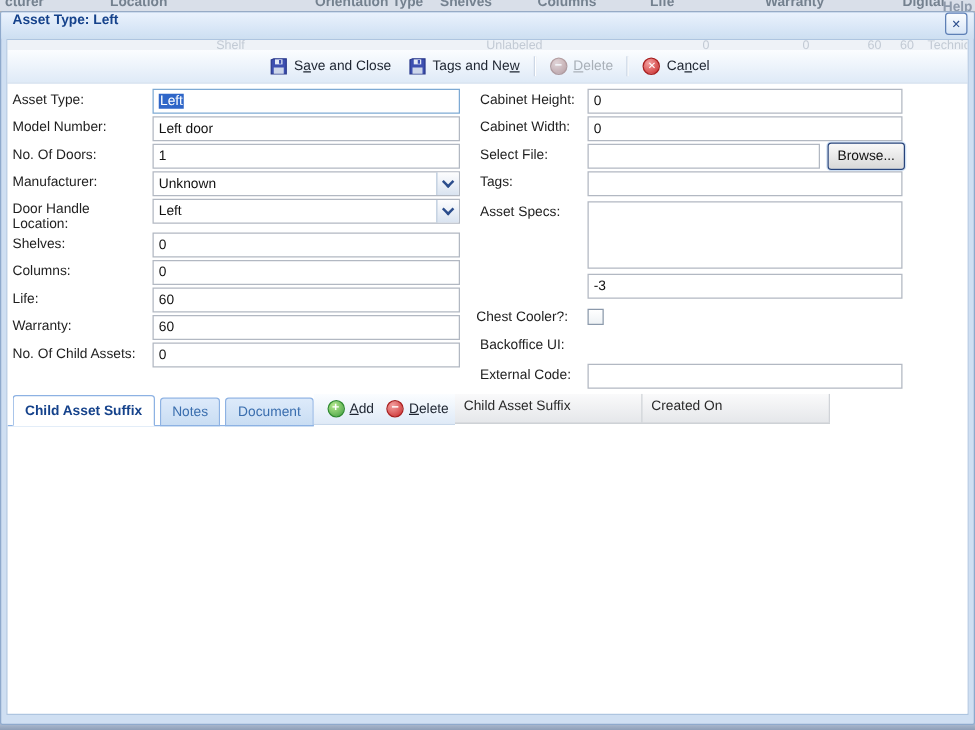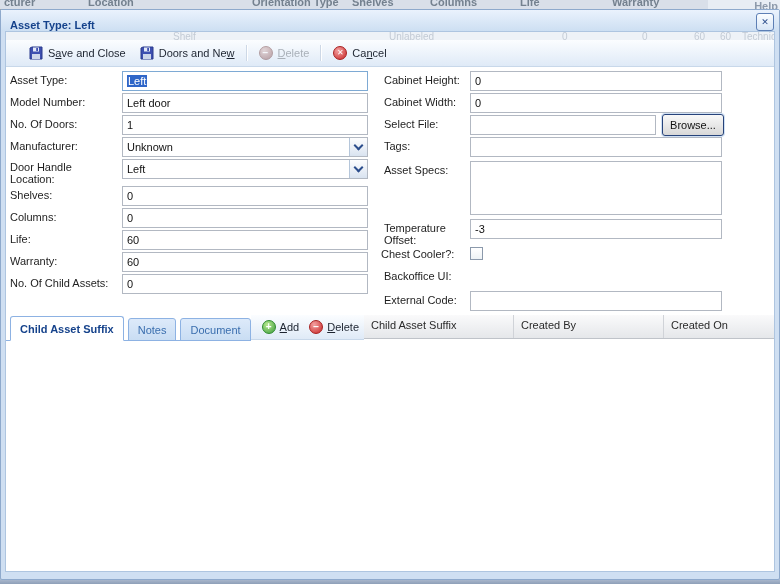--- a/index.html
+++ b/index.html
@@ -1,37 +1,37 @@
 <!DOCTYPE html>
 <html><head>
 <meta charset="utf-8">
 <style>
   html,body{margin:0;padding:0;}
   body{width:780px;height:584px;overflow:hidden;font-family:"Liberation Sans","DejaVu Sans",sans-serif;font-size:11px;color:#222;background:#fff;}
   .screen{position:relative;width:780px;height:584px;background:#e8edf4;}
 
   
-  .bg-strip{position:absolute;top:0;left:0;width:708px;height:9px;background:#d9dfe9;overflow:hidden;border-bottom:1px solid #a3a3a3;}
+  .bg-strip{position:absolute;top:0;left:0;width:780px;height:9px;background:#d9dfe9;overflow:hidden;border-bottom:1px solid #a3a3a3;}
   .bgh{position:absolute;top:-4px;color:#74818f;font-weight:bold;white-space:nowrap;}
   .bg-help{position:absolute;top:0;right:2px;color:#8e9aab;font-weight:bold;}
   .backdrop-footer{position:absolute;left:0;bottom:0;width:780px;height:6px;background:linear-gradient(#b4c1d4,#8e9fb8);}
 
   
   .dialog{position:absolute;top:9px;left:0;width:778px;height:569px;background:#cfdff2;border:1px solid #8ea9cc;border-radius:2px;}
-  .titlebar{height:21px;display:flex;align-items:flex-end;padding:0 5px 0 9px;background:linear-gradient(#eaf2fd,#cddff2);gap:16px;}
+  .titlebar{height:21px;display:flex;align-items:flex-start;padding:0 5px 0 9px;background:linear-gradient(#eaf2fd,#cddff2);gap:16px;}
   .title{font-weight:bold;color:#15428b;flex:1;}
   .closebtn{width:16px;height:16px;border:1px solid #5d7fb5;border-radius:3px;background:linear-gradient(#fbfdff,#d7e5f6);display:flex;align-items:center;justify-content:center;color:#2b4d8c;font-size:9px;font-weight:bold;cursor:pointer;}
   .content{position:absolute;top:21px;left:4px;right:4px;bottom:7px;background:#fff;border:1px solid #aec5e0;overflow:hidden;display:flex;flex-direction:column;}
 
   .ghost-row{position:relative;height:8px;background:#eef2f7;overflow:hidden;flex:0 0 auto;}
   .ghost-row span{position:absolute;top:-1px;color:#8d9aab;opacity:.45;white-space:nowrap;font-size:10px;}
 
   
   .dlg-toolbar,.grid-toolbar{display:flex;align-items:center;background:linear-gradient(#fbfdff,#dfeaf7);border-bottom:1px solid #c8d8ea;flex:0 0 auto;}
-  .dlg-toolbar{height:26px;padding-left:16px;}
+  .dlg-toolbar{height:26px;padding-left:4px;justify-content:center;}
   .grid-toolbar{height:24px;padding-left:6px;}
   .tbtn{display:flex;align-items:center;gap:5px;padding:2px 7px;border-radius:3px;cursor:pointer;color:#1d2430;white-space:nowrap;}
   .tbtn.disabled{color:#a9b0b8;cursor:default;}
   .tbtn.disabled .circle{filter:grayscale(60%) opacity(.45);}
   .tsep{width:1px;height:16px;background:#cdd8e6;border-right:1px solid #fff;margin:0 4px;}
   .u{text-decoration:underline;}
 
   .circle{width:14px;height:14px;border-radius:50%;display:flex;align-items:center;justify-content:center;color:#fff;font-weight:bold;font-size:10px;line-height:1;box-sizing:border-box;flex:0 0 auto;}
   .circle.green{background:radial-gradient(circle at 35% 30%,#b6e98e,#3f9d3f);border:1px solid #2e8a2e;}
   .circle.red{background:radial-gradient(circle at 35% 30%,#f3a1a1,#c92727);border:1px solid #a81f1f;}
@@ -114,21 +114,21 @@
           </svg>
           <span><span>S</span><span class="u">a</span><span>ve and Close</span></span>
         </div>
         <div class="tbtn">
           <svg class="icon-save" viewBox="0 0 14 14">
             <path d="M1 2 L1 13 L13 13 L13 1 L3 1 Z" fill="#3d4fb0" stroke="#2b3a8c" stroke-width="1"></path>
             <rect x="4" y="1.5" width="6" height="4" fill="#e4eaf6"></rect>
             <rect x="7.2" y="2" width="1.8" height="3" fill="#3d4fb0"></rect>
             <rect x="3" y="8" width="8" height="5" fill="#cdd6ea"></rect>
           </svg>
-          <span><span>Doors and Ne</span><span class="u">w</span><span></span></span>
+          <span><span>Tags and Ne</span><span class="u">w</span><span></span></span>
         </div>
         <div class="tsep"></div>
         <div class="tbtn disabled">
           <span class="circle red">−</span>
           <span><span></span><span class="u">D</span><span>elete</span></span>
         </div>
         <div class="tsep"></div>
         <div class="tbtn">
           <span class="circle red" style="font-size:8px">✕</span>
           <span><span>Ca</span><span class="u">n</span><span>cel</span></span>
@@ -215,22 +215,20 @@
         <label class="lab" style="top:73px;left:378px;width:84px">Tags:</label>
         <div class="tfield" style="top:70px;left:464px;width:252px">
           <input value="" style="">
         </div>
 
         <label class="lab" style="top:97px;left:378px;width:84px">Asset Specs:</label>
         <div class="tarea" style="top:94px;left:464px;width:252px">
           <textarea style=""></textarea>
         </div>
 
-        <label class="lab" style="top:155px;left:378px;width:84px">Temperature
-Offset:</label>
         <div class="tfield" style="top:152px;left:464px;width:252px">
           <input value="-3" style="">
         </div>
 
         <label class="lab" style="top:181px;left:375px;width:84px">Chest Cooler?:</label>
         <div class="checkbox" style="top:180px;left:464px"></div>
 
         <label class="lab" style="top:203px;left:378px;width:84px">Backoffice UI:</label>
 
         <label class="lab" style="top:227px;left:378px;width:84px">External Code:</label>
@@ -258,21 +256,20 @@
             <span><span></span><span class="u">A</span><span>dd</span></span>
           </div>
           <div class="tbtn">
             <span class="circle red">−</span>
             <span><span></span><span class="u">D</span><span>elete</span></span>
           </div>
         </div>
 
         <div class="grid-header">
           <div class="gh-cell">Child Asset Suffix</div>
-          <div class="gh-cell">Created By</div>
           <div class="gh-cell">Created On</div>
           <div class="gh-rest"></div>
         </div>
 
         <div class="grid-body"></div>
       </div>
 
     </div>
   </div>
 </div>

